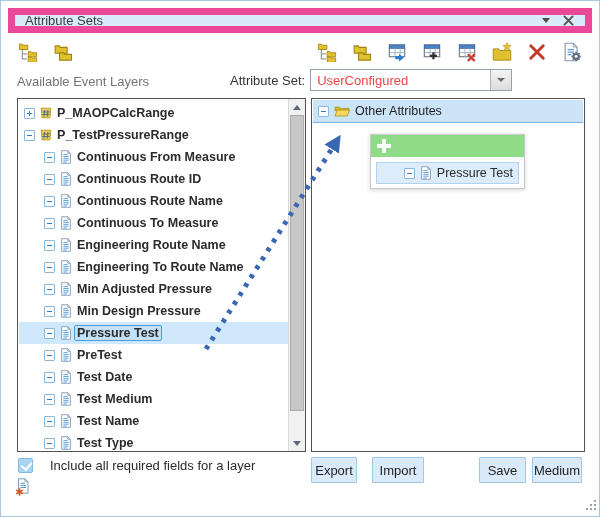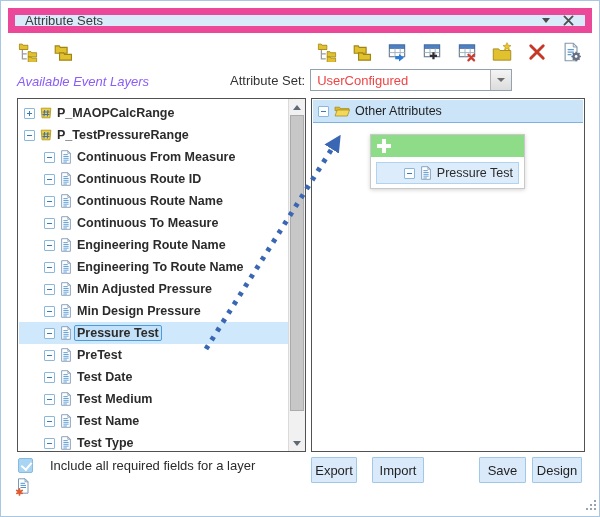--- a/index.html
+++ b/index.html
@@ -16,21 +16,21 @@
   .titlebar .title{font-size:13px;color:#3a3a3a;padding-left:10px;flex:1;}
   .tb-controls{display:flex;align-items:center;gap:12px;padding-right:10px;}
   .caret{width:0;height:0;border-left:4px solid transparent;border-right:4px solid transparent;border-top:5px solid #4a4a4a;display:inline-block;}
   .close-x{width:13px;height:13px;color:#4f4f4f;display:block;}
   
   .toolbar{position:absolute;left:16px;right:16px;top:38px;height:26px;display:flex;justify-content:space-between;align-items:center;}
   .tgroup{display:flex;align-items:center;gap:13px;}
   .tbtn{width:22px;height:22px;display:flex;align-items:center;justify-content:center;cursor:pointer;}
   .ic{width:20px;height:20px;display:block;}
   
-  .section-label{position:absolute;left:16px;top:73px;font-size:13px;color:#8b5cf6;font-style:italic;}
+  .section-label{position:absolute;left:16px;top:73px;font-size:13px;color:#737373;}
   .attrset{position:absolute;left:229px;top:68px;height:22px;display:flex;align-items:center;gap:5px;}
   .attrset-label{font-size:13px;color:#333;}
   .combo{width:202px;height:22px;box-sizing:border-box;background:#fff;border:1px solid #93a2b1;display:flex;align-items:center;}
   .combo-value{flex:1;font-size:13px;color:#ef4444;padding-left:6px;white-space:nowrap;overflow:hidden;}
   .combo-btn{width:20px;height:100%;background:linear-gradient(#f4f4f4,#dcdcdc);border-left:1px solid #b2b2b2;display:flex;align-items:center;justify-content:center;}
   .caret.sm{border-left-width:4px;border-right-width:4px;border-top-width:4px;border-top-color:#6d6d6d;}
   
   .panel{position:absolute;top:97px;height:354px;box-sizing:border-box;background:#fff;border:1px solid #525252;overflow:hidden;}
   .panel.left{left:16px;width:289px;}
   .panel.right{left:310px;width:274px;padding-left:12px;}
@@ -410,21 +410,21 @@
   </div>
   <div class="legend-row">
     <svg class="ic">
         <use href="#sym-doc-req"></use>
       </svg>
     <span class="legend-label">= Required Field</span>
   </div>
   <button class="btn export">Export</button>
   <button class="btn import">Import</button>
   <button class="btn save">Save</button>
-  <button class="btn close">Design</button>
+  <button class="btn close">Medium</button>
 
   <div class="grip">
     <i style="right:0;top:0"></i>
     <i style="right:0;top:4px"></i>
       <i style="right:4px;top:4px"></i>
     <i style="right:0;top:8px"></i>
       <i style="right:4px;top:8px"></i>
       <i style="right:8px;top:8px"></i>
   </div>
 

